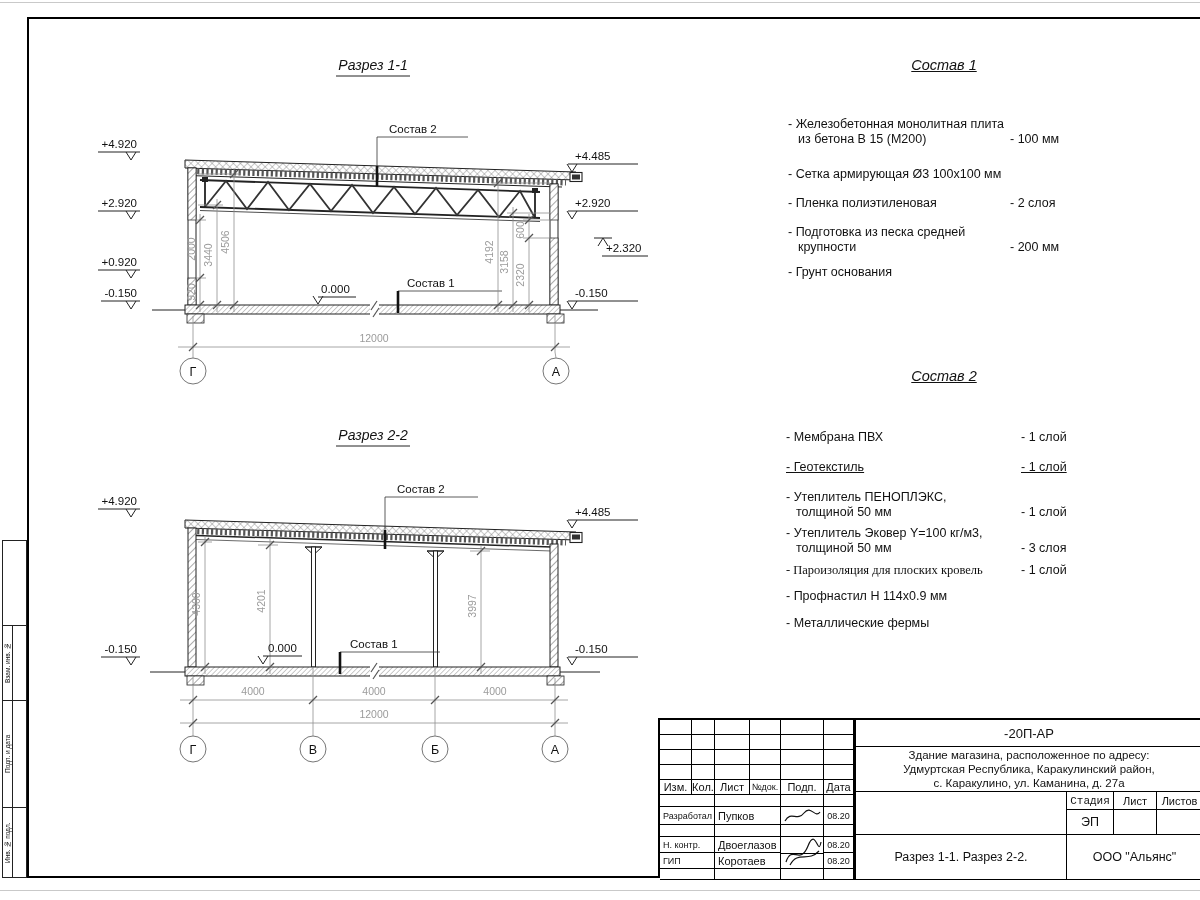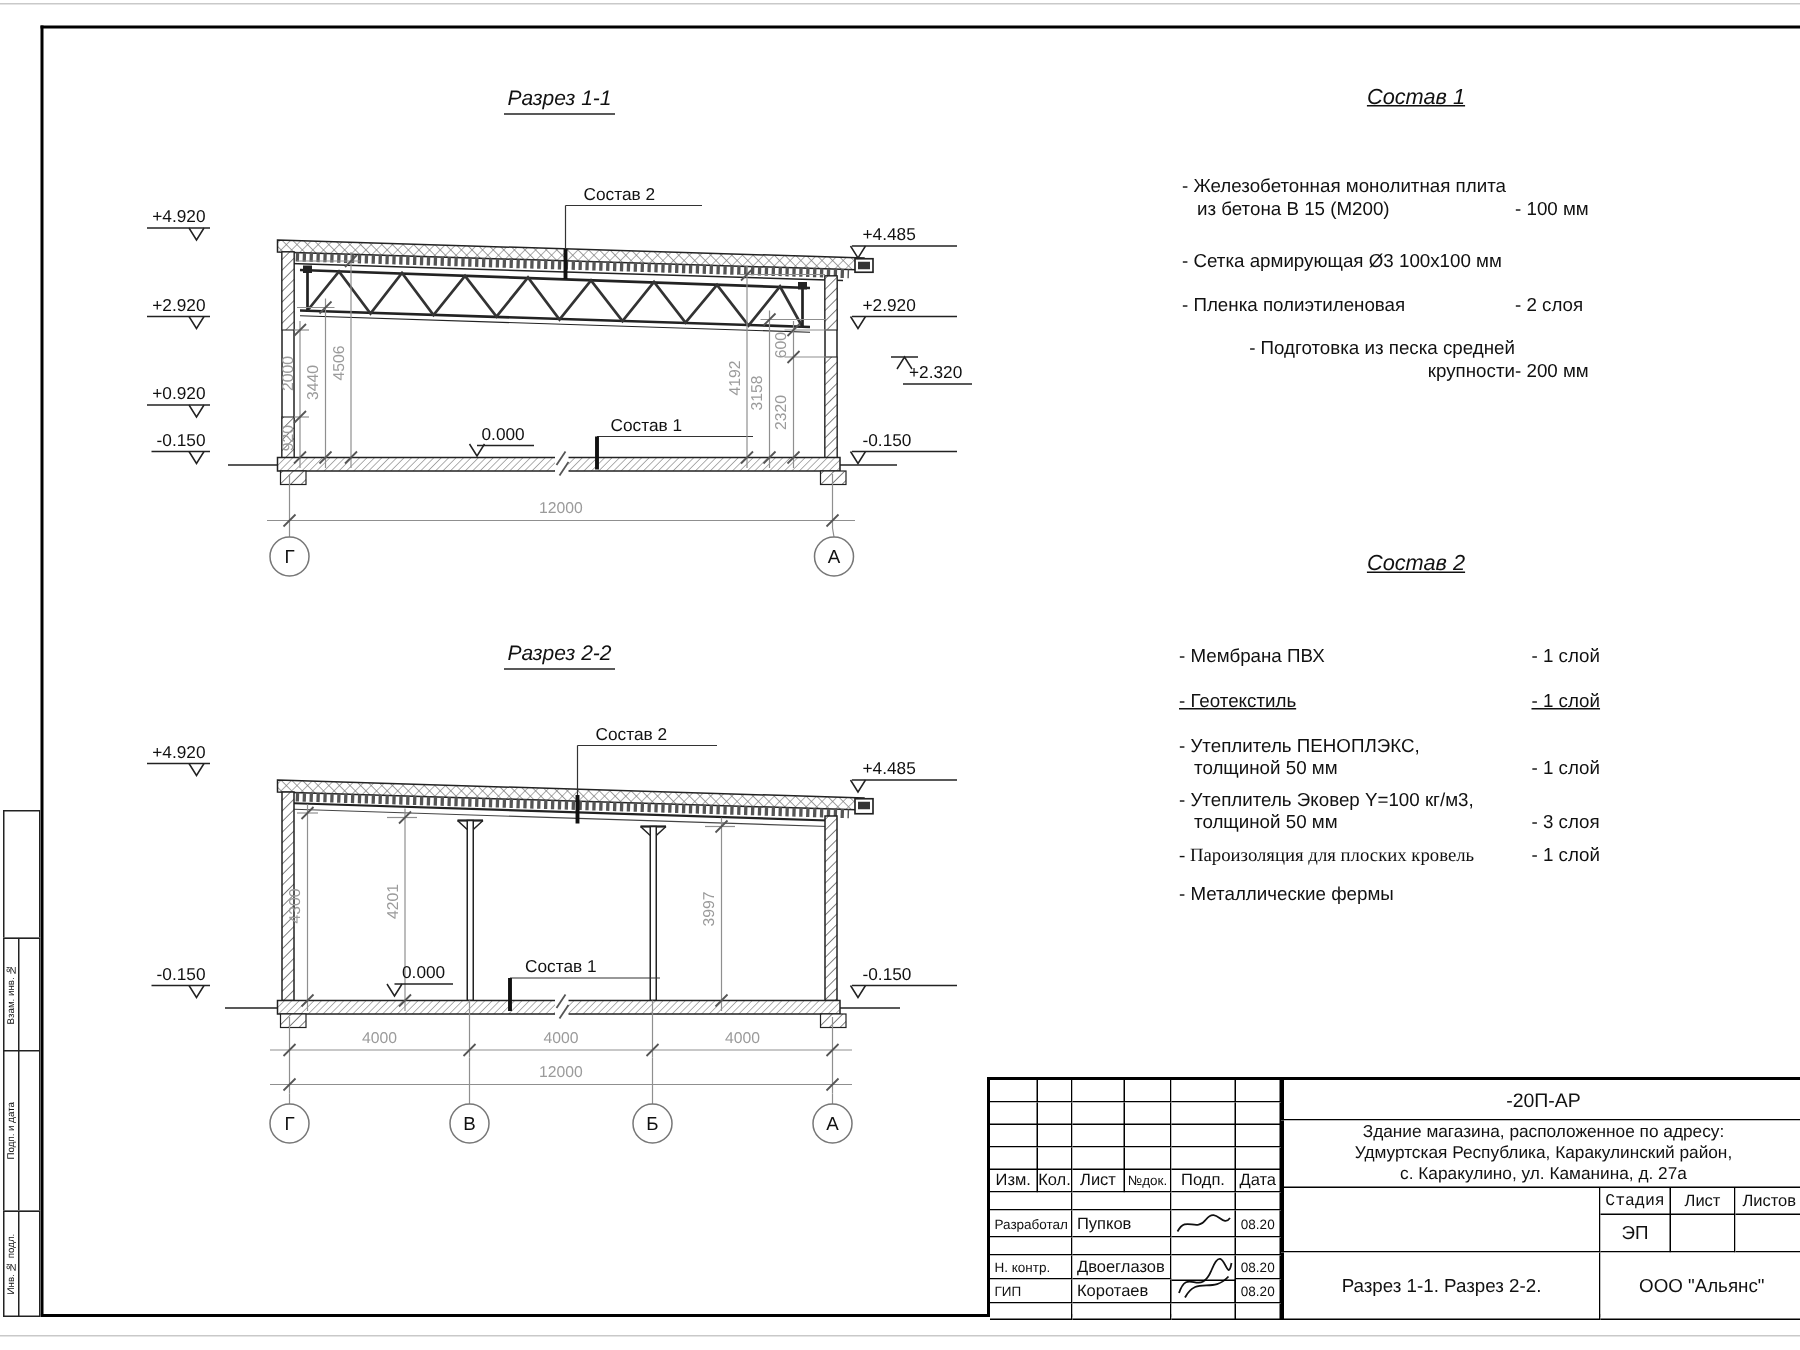--- a/index.html
+++ b/index.html
@@ -378,22 +378,26 @@
     </div>
     <div class="srow" style="margin-bottom:14px;">
       <div class="sname" style="width:222px;"><span>- Сетка армирующая Ø3 100х100 мм</span></div>
       <div class="sqty"></div>
     </div>
     <div class="srow" style="margin-bottom:14px;">
       <div class="sname" style="width:222px;"><span>- Пленка полиэтиленовая</span></div>
       <div class="sqty">-  2 слоя</div>
     </div>
     <div class="srow" style="margin-bottom:10px;">
-      <div class="sname" style="width:222px;text-align:right;"><span>- Подготовка из песка средней</span><span class="l2">крупности</span></div>
+      <div class="sname" style="width:222px;"><span>- Подготовка из песка средней</span><span class="l2">крупности</span></div>
       <div class="sqty">- 200 мм</div>
+    </div>
+    <div class="srow">
+      <div class="sname" style="width:222px;"><span>- Грунт основания</span></div>
+      <div class="sqty"></div>
     </div>
   </div>
 
   <div class="s-title" style="left:864px;top:368px;">Состав 2</div>
   <div class="slist" style="left:786px;top:430px;width:310px;">
     <div class="srow" style="margin-bottom:15px;">
       <div class="sname" style="width:235px;"><span>- Мембрана ПВХ</span></div>
       <div class="sqty">- 1 слой</div>
     </div>
     <div class="srow" style="margin-bottom:15px;text-decoration:underline;">
@@ -404,20 +408,24 @@
       <div class="sname" style="width:235px;"><span>- Утеплитель ПЕНОПЛЭКС,</span><span class="l2">толщиной 50 мм</span></div>
       <div class="sqty">- 1 слой</div>
     </div>
     <div class="srow" style="margin-bottom:7px;">
       <div class="sname" style="width:235px;"><span>- Утеплитель Эковер Y=100 кг/м3,</span><span class="l2">толщиной 50 мм</span></div>
       <div class="sqty">- 3 слоя</div>
     </div>
     <div class="srow" style="margin-bottom:11px;">
       <div class="sname" style="width:235px;font-family:Liberation Serif, serif;"><span>- Пароизоляция для плоских кровель</span></div>
       <div class="sqty">- 1 слой</div>
+    </div>
+    <div class="srow" style="margin-bottom:12px;">
+      <div class="sname" style="width:235px;"><span>- Профнастил Н 114х0.9 мм</span></div>
+      <div class="sqty"></div>
     </div>
     <div class="srow">
       <div class="sname" style="width:290px;"><span>- Металлические фермы</span></div>
     </div>
   </div>
 
   <div class="tb">
 
     <div class="c" style="left:0;top:0;width:32px;height:15px;"></div>
       <div class="c" style="left:32px;top:0;width:23px;height:15px;"></div>

